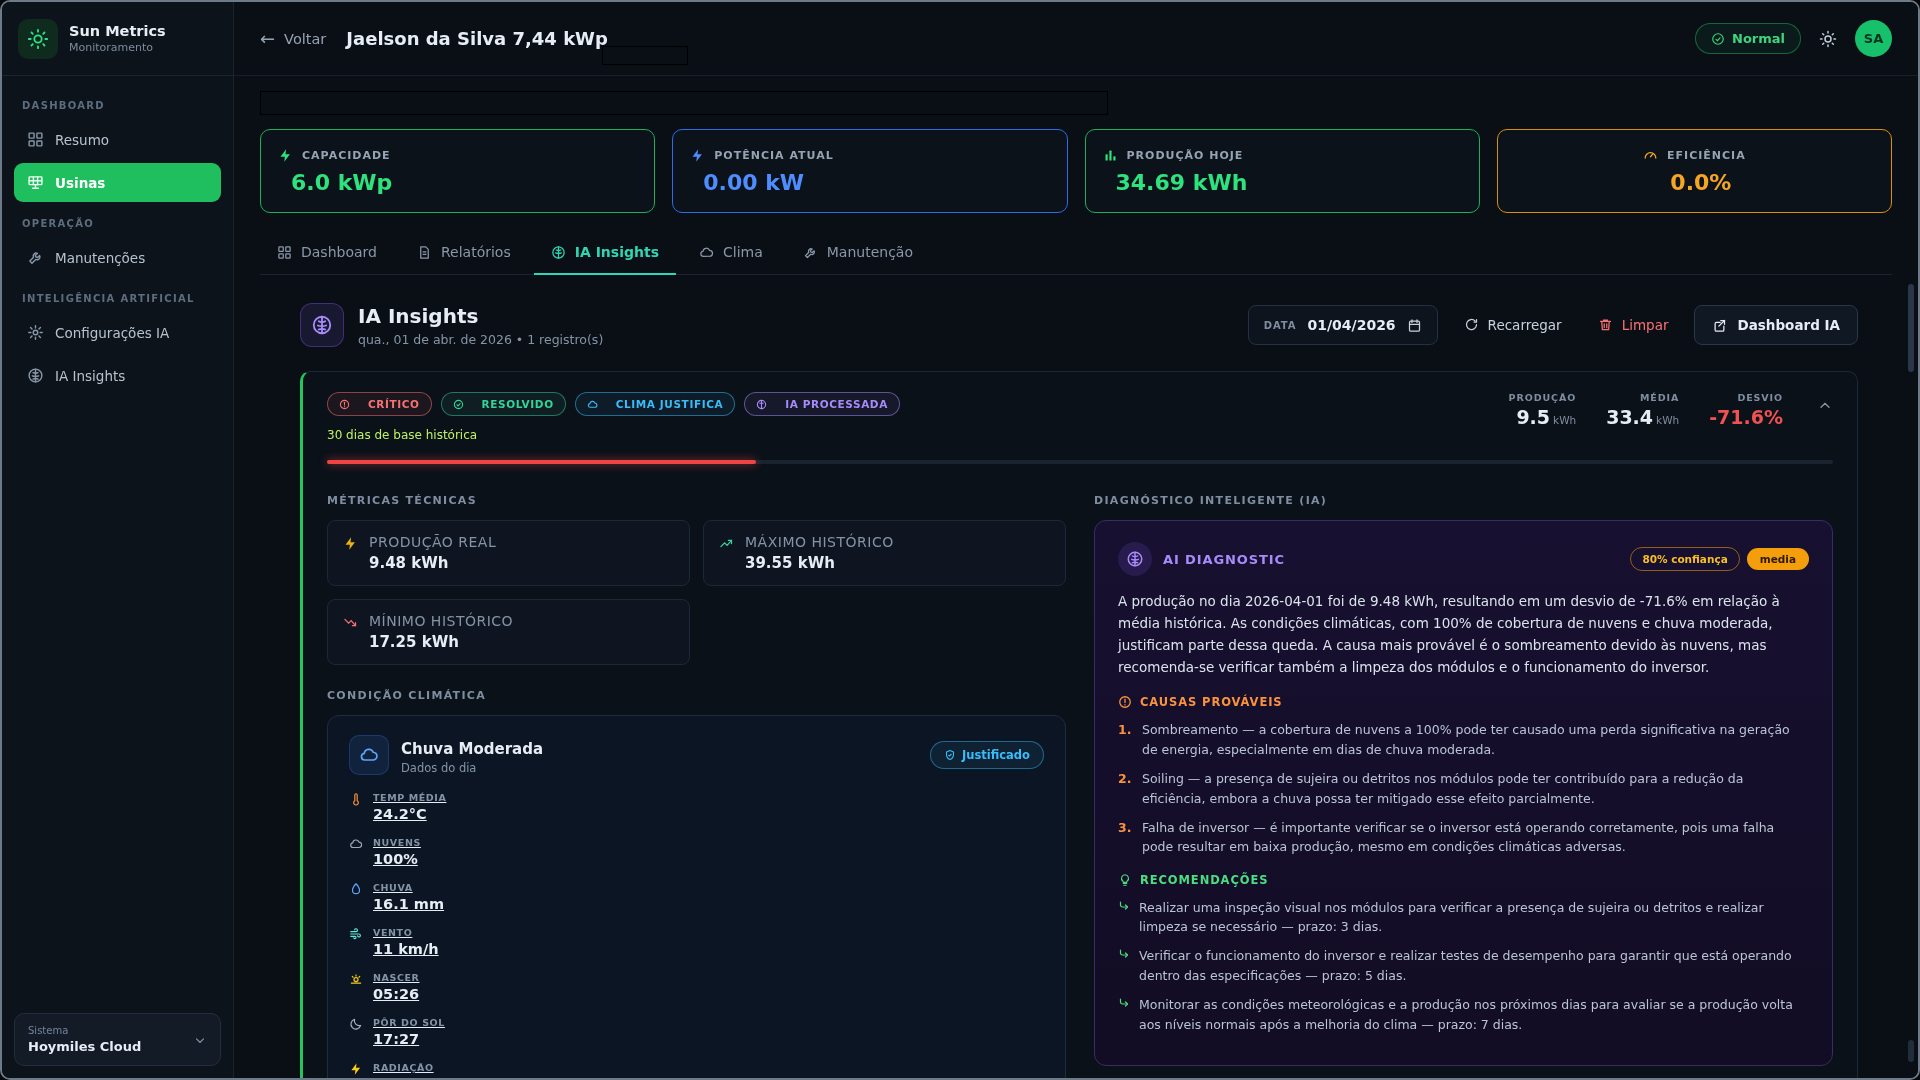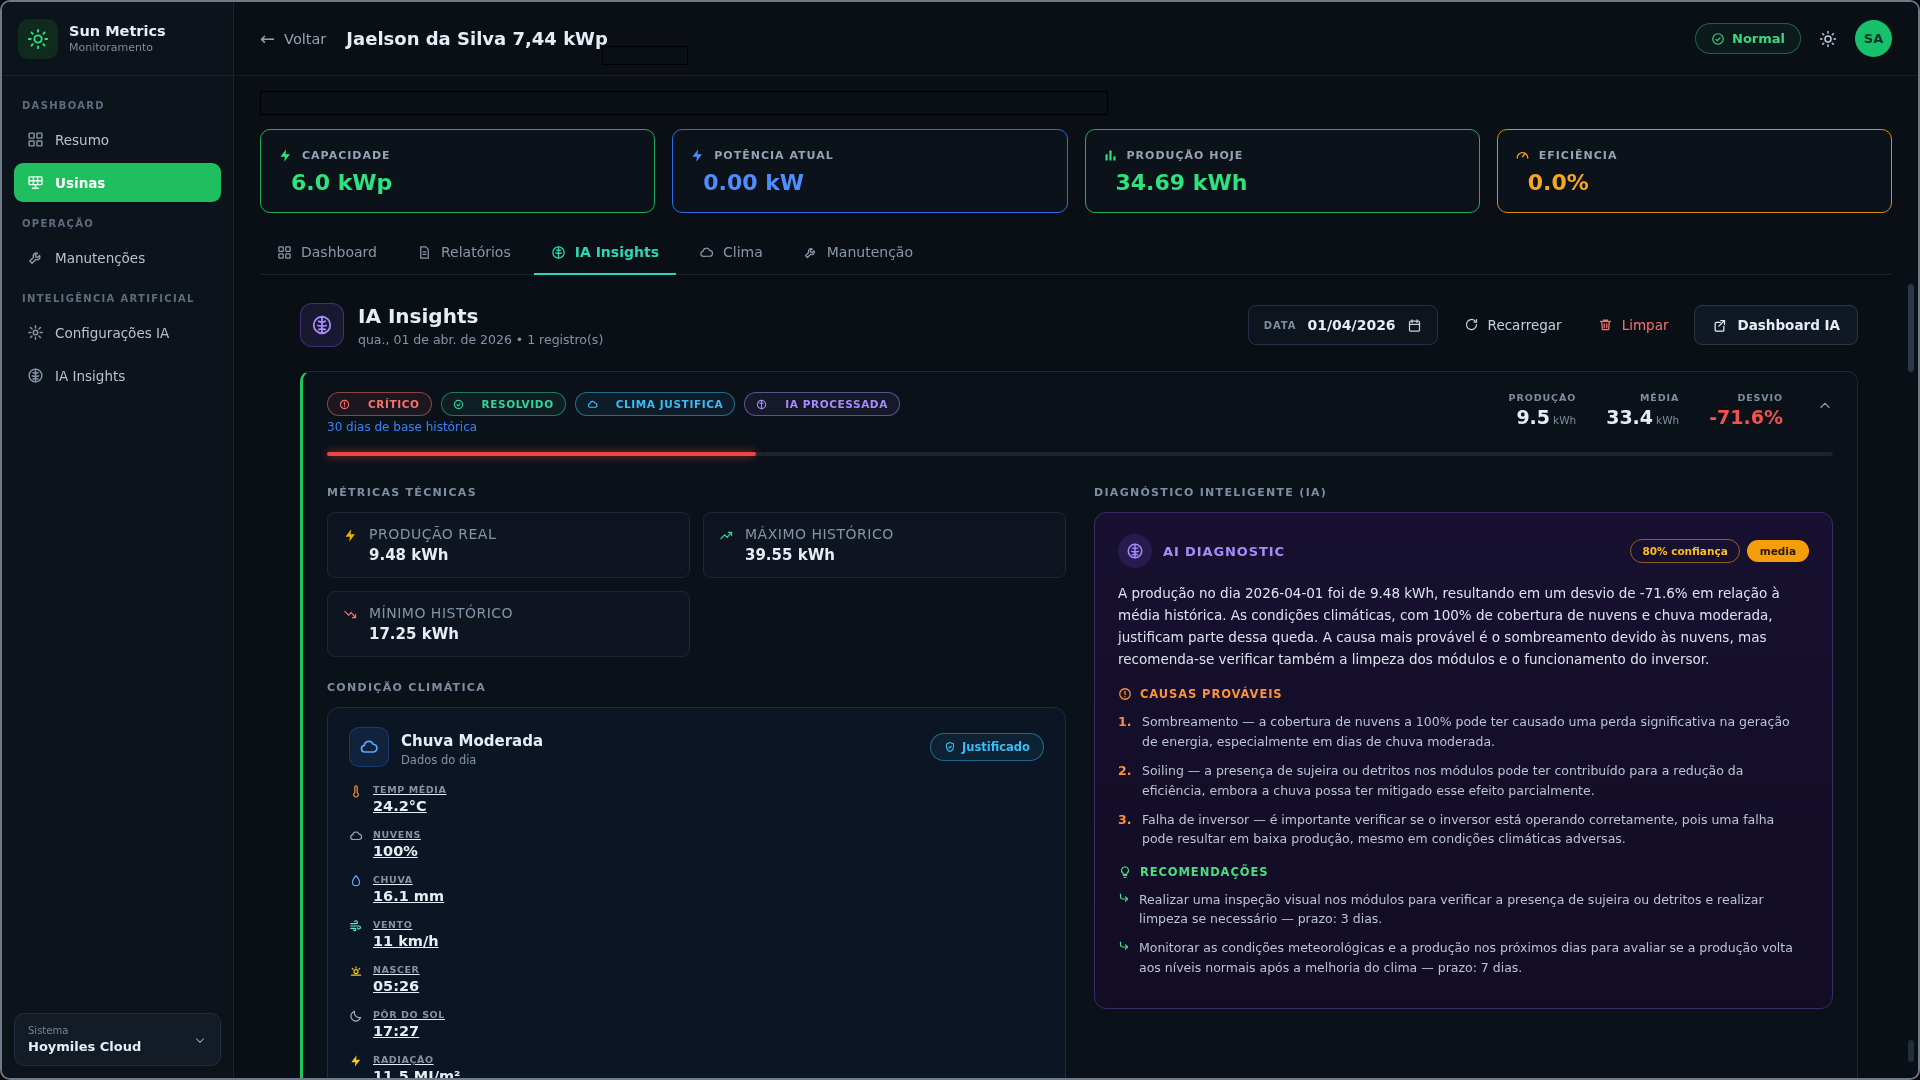--- a/index.html
+++ b/index.html
@@ -46,21 +46,21 @@
   .content { flex:1; overflow:hidden; padding:0 26px; position:relative; }
   .skel-wide { margin-top:15px; width:848px; height:24px; border:1px solid #000; }
 
   
   .stats-row { display:grid; grid-template-columns:repeat(4,1fr); gap:17px; margin-top:14px; }
   .stat-card { border-radius:10px; background:#0c1219; border:1.5px solid; padding:13px 17px; min-height:84px; display:flex; flex-direction:column; justify-content:center; gap:7px; }
   .stat-head { display:flex; align-items:center; gap:9px; font-size:11px; font-weight:600; letter-spacing:1px; color:#95a3b4; }
   .stat-value { font-size:22px; font-weight:bold;margin-left:13px; }
   .stat-green { border-color:#1fae5a; } .stat-green .stat-value { color:#2ee27e; } .stat-green .sicon { color:#2ee27e; }
   .stat-blue { border-color:#2e6be6; } .stat-blue .stat-value { color:#4d8dff; } .stat-blue .sicon { color:#4d8dff; }
-  .stat-orange { border-color:#d98f0b; } .stat-orange .stat-value { color:#f5a623; } .stat-orange .sicon { color:#f5a623; }
+  .stat-orange { border-color:#d98f0b;align-items:center; } .stat-orange .stat-value { color:#f5a623; } .stat-orange .sicon { color:#f5a623; }
 
   
   .tabs { display:flex; gap:6px; margin-top:20px; border-bottom:1px solid #1a2430; }
   .tab { display:flex; align-items:center; gap:9px; padding:11px 17px 13px; font-size:14px; color:#8a97a8; border-bottom:2px solid transparent; margin-bottom:-1px; cursor:pointer; }
   .tab.active { color:#2fd6b3; border-bottom-color:#2fd6b3; font-weight:600; }
 
   
   .insights { padding:28px 34px 0 40px; }
   .insights-head { display:flex; align-items:center; justify-content:space-between; margin-bottom:24px; }
   .ih-left { display:flex; align-items:center; gap:14px; }
@@ -78,21 +78,21 @@
 
   
   .record-card { border:1px solid #1d2836; border-left:3px solid #22c55e; border-radius:10px; background:#0b1119; padding:20px 24px 30px; }
   .record-head { display:flex; justify-content:space-between; align-items:flex-start; cursor:pointer; }
   .badges { display:flex; gap:9px; }
   .badge { display:flex; align-items:center; gap:18px; font-size:10.5px; font-weight:bold; letter-spacing:.6px; padding:5px 11px; border-radius:999px; border:1px solid; }
   .badge-red   { color:#f87171; border-color:rgba(248,113,113,.5);  background:rgba(248,113,113,.07); }
   .badge-green { color:#34d399; border-color:rgba(52,211,153,.5);   background:rgba(52,211,153,.07); }
   .badge-blue  { color:#38bdf8; border-color:rgba(56,189,248,.5);   background:rgba(56,189,248,.07); }
   .badge-purple{ color:#a78bfa; border-color:rgba(167,139,250,.5);  background:rgba(167,139,250,.07); }
-  .base-note { font-size:12px; color:#3b82f6; margin-top:4px; }
+  .base-note { font-size:12px; color:#bef264; margin-top:12px; }
   .summary { display:flex; align-items:flex-start; gap:30px; }
   .sum-item { text-align:right; }
   .sum-label { font-size:9.5px; font-weight:bold; letter-spacing:.9px; color:#7e8da0; }
   .sum-value { font-size:19px; font-weight:bold; margin-top:3px; }
   .sum-unit { font-size:10.5px; font-weight:normal; color:#7e8da0; margin-left:3px; }
   .sum-desvio .sum-value { color:#f05252; }
   .rec-chevron { color:#8b99ab; margin-top:6px; margin-left:4px; cursor:pointer; }
   .progress { height:4px; background:#1a2330; border-radius:4px; margin-top:18px; }
   .progress-fill { height:100%; width:28.5%; background:#ef4444; border-radius:4px; box-shadow:0 0 9px rgba(239,68,68,.65); }
 
@@ -670,20 +670,29 @@
                     </span>
                   <span>Realizar uma inspeção visual nos módulos para verificar a presença de sujeira ou detritos e realizar limpeza se necessário — prazo: 3 dias.</span>
                 </div>
                 <div class="rec">
                   <span class="rec-arrow">
                       <svg width="12" height="12" viewBox="0 0 24 24" fill="none" stroke="currentColor" stroke-width="2.4" stroke-linecap="round" stroke-linejoin="round">
                         <path d="M5 4v6a4 4 0 0 0 4 4h10"></path>
                         <path d="M15 10l4 4-4 4"></path>
                       </svg>
                     </span>
+                  <span>Verificar o funcionamento do inversor e realizar testes de desempenho para garantir que está operando dentro das especificações — prazo: 5 dias.</span>
+                </div>
+                <div class="rec">
+                  <span class="rec-arrow">
+                      <svg width="12" height="12" viewBox="0 0 24 24" fill="none" stroke="currentColor" stroke-width="2.4" stroke-linecap="round" stroke-linejoin="round">
+                        <path d="M5 4v6a4 4 0 0 0 4 4h10"></path>
+                        <path d="M15 10l4 4-4 4"></path>
+                      </svg>
+                    </span>
                   <span>Monitorar as condições meteorológicas e a produção nos próximos dias para avaliar se a produção volta aos níveis normais após a melhoria do clima — prazo: 7 dias.</span>
                 </div>
               </div>
             </div>
 
           </div>
         </div>
       </section>
     </div>
 

